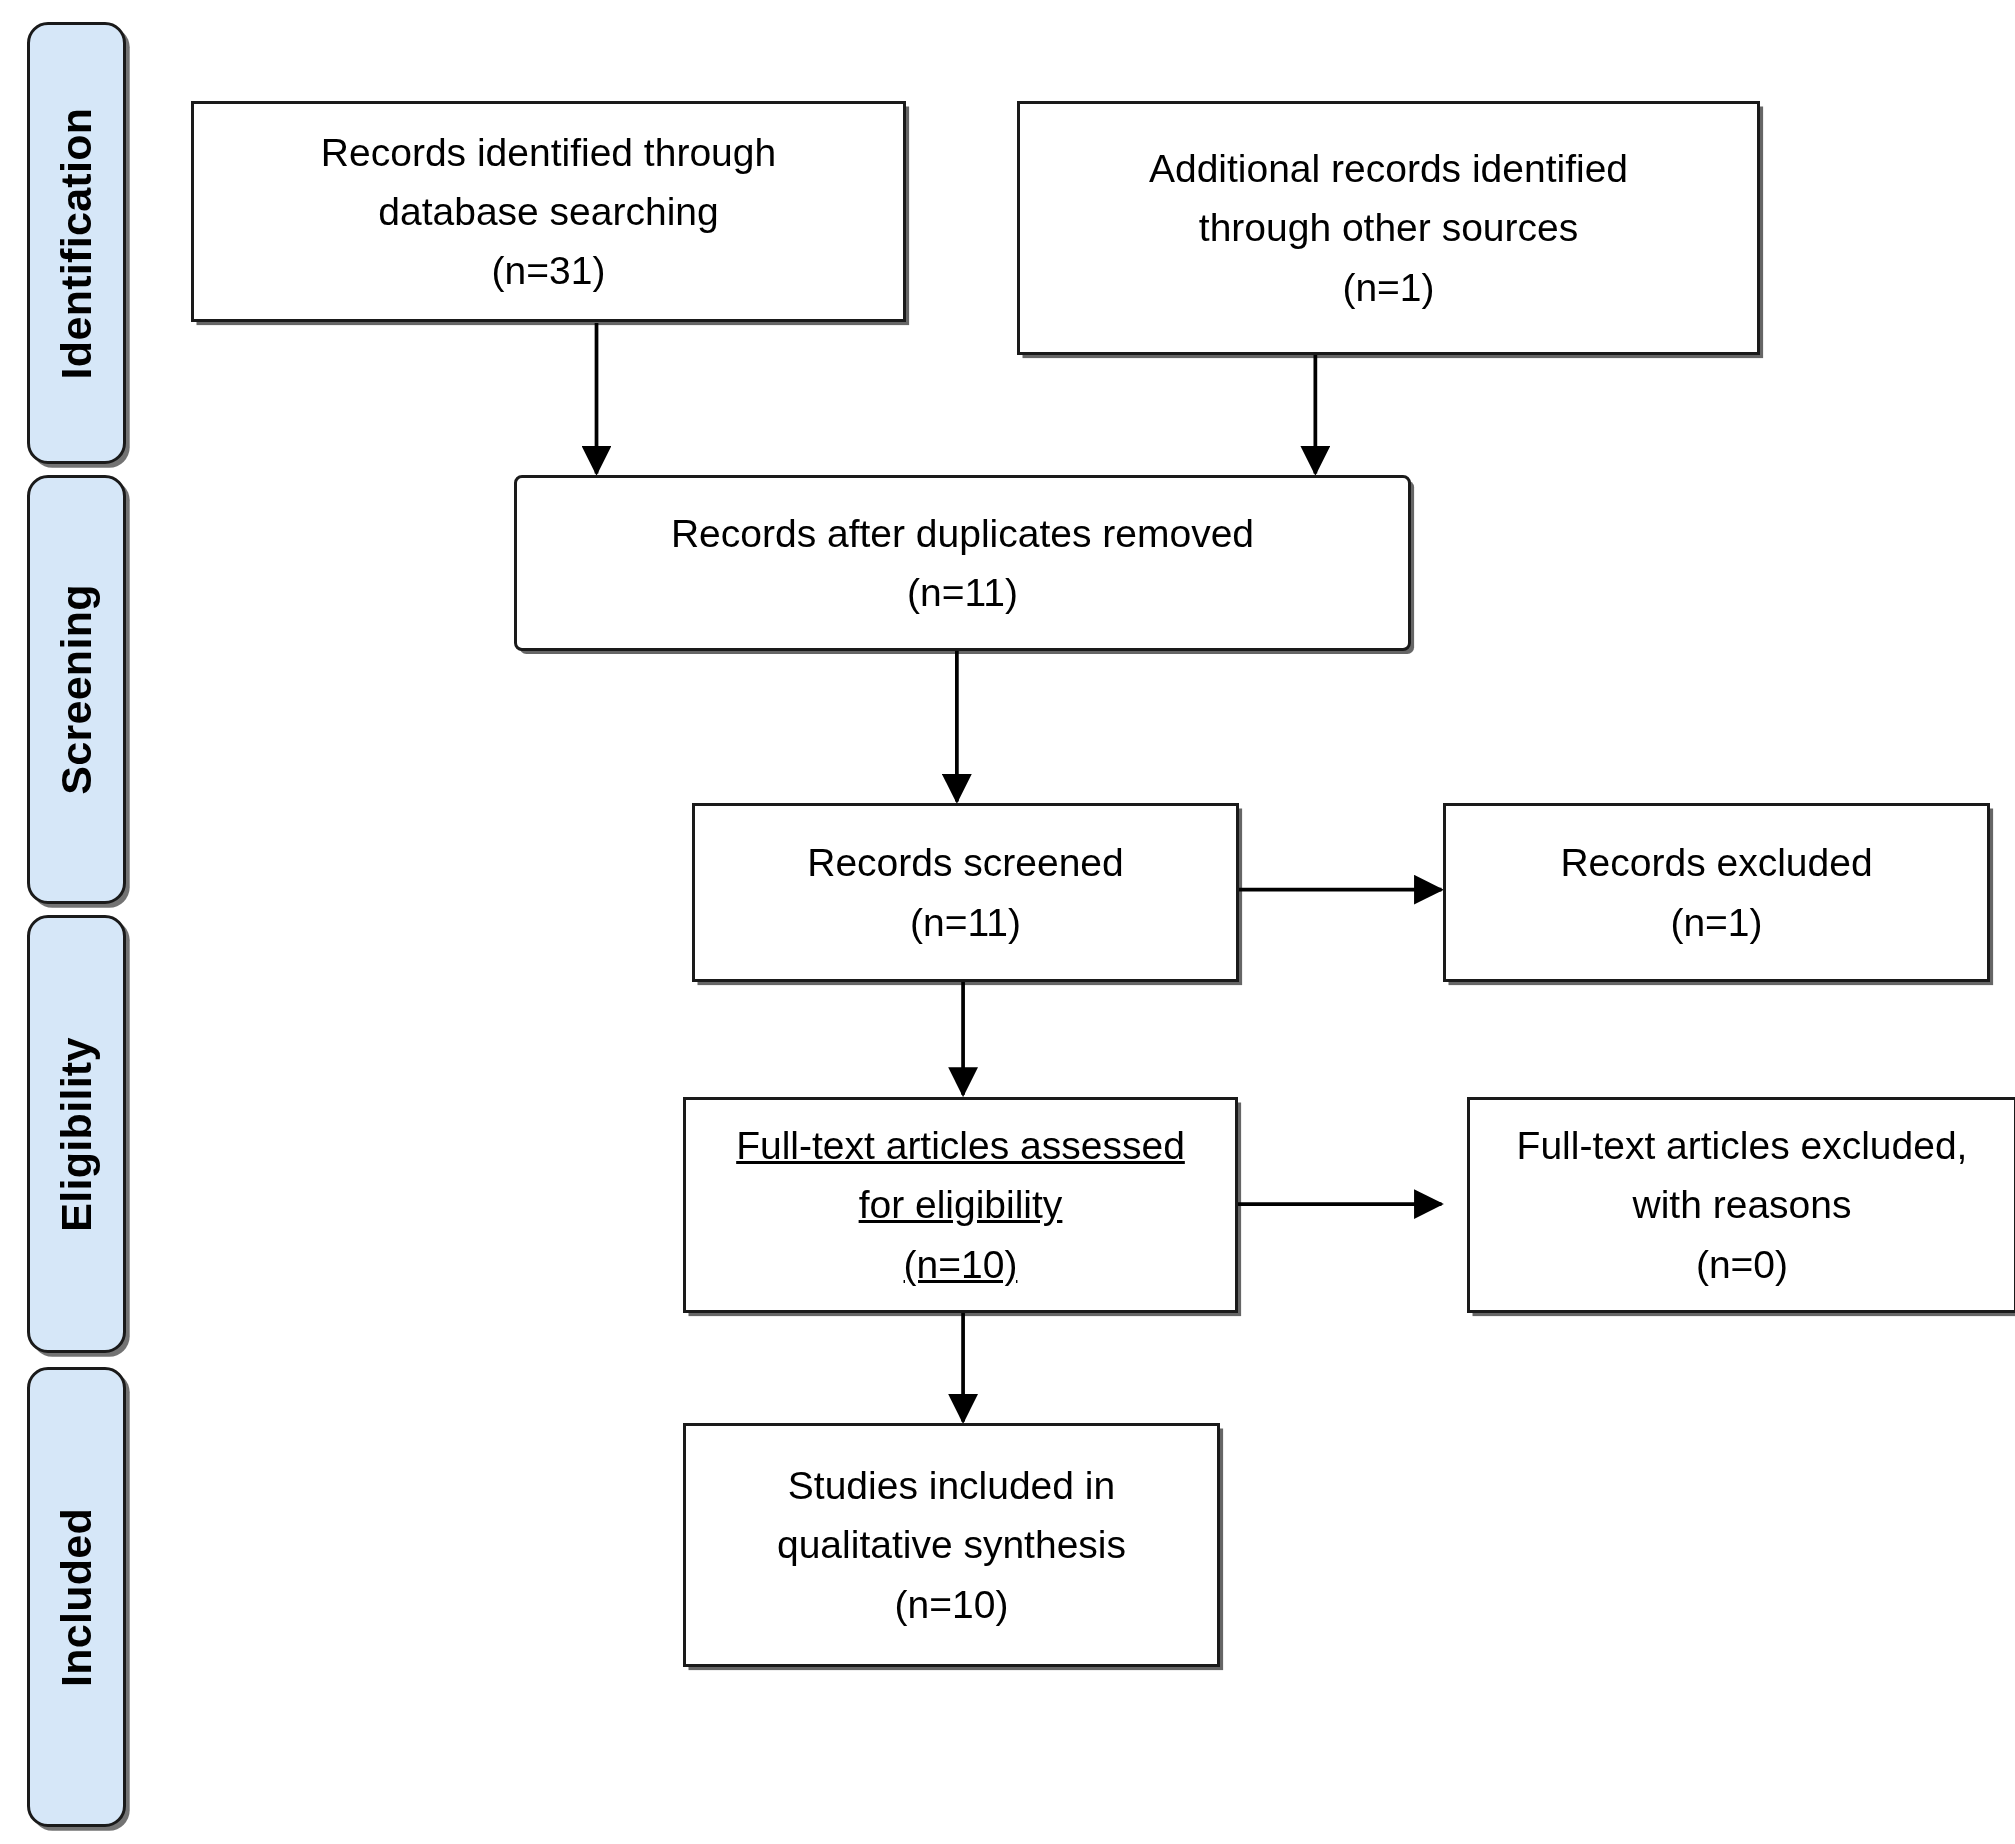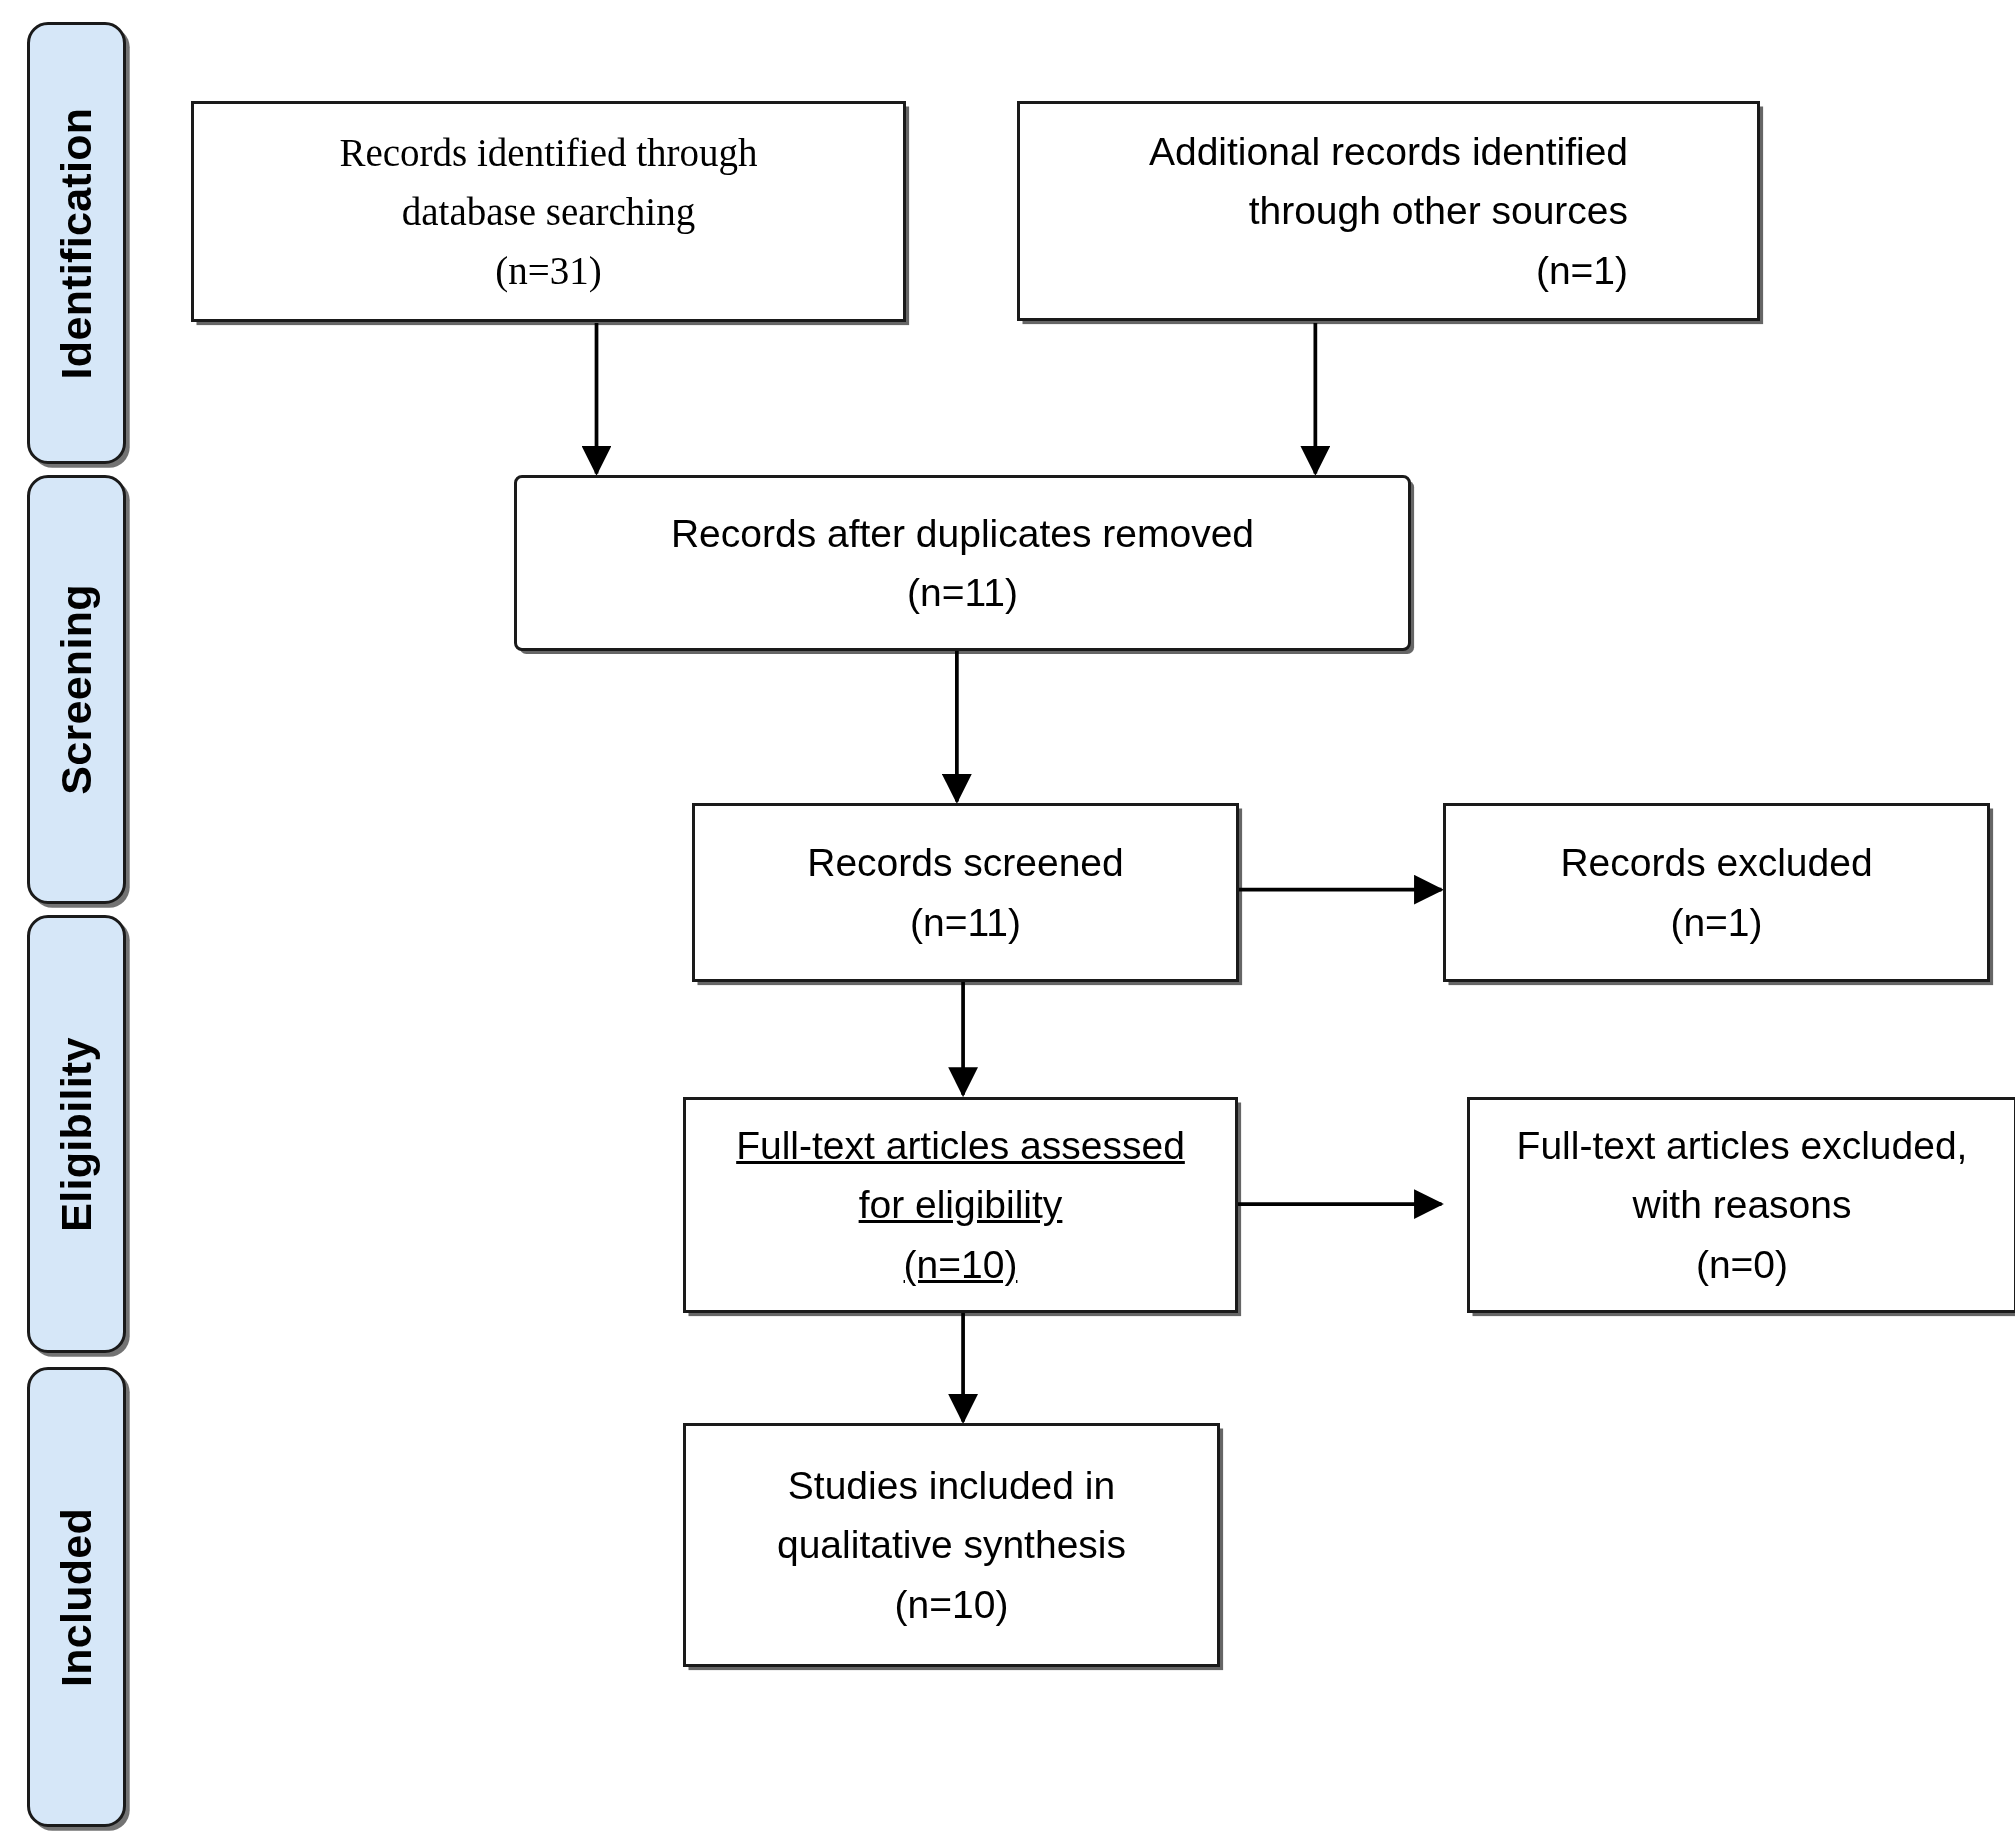--- a/index.html
+++ b/index.html
@@ -104,27 +104,27 @@
   </div>
 
   <div class="stage-bar" style="left:27px; top:915px; width:99px; height:438px;">
     <span class="stage-label">Eligibility</span>
   </div>
 
   <div class="stage-bar" style="left:27px; top:1367px; width:99px; height:460px;">
     <span class="stage-label">Included</span>
   </div>
 
-  <div class="flow-box" style="left:191px; top:101px; width:715px; height:221px;font-family:Liberation Serif, serif;">
+  <div class="flow-box" style="left:191px; top:101px; width:715px; height:221px;">
     <span class="box-text">Records identified through
 database searching
 (n=31)</span>
   </div>
 
-  <div class="flow-box" style="left:1017px; top:101px; width:743px; height:220px;text-align:right;">
+  <div class="flow-box" style="left:1017px; top:101px; width:743px; height:254px;">
     <span class="box-text">Additional records identified
 through other sources
 (n=1)</span>
   </div>
 
   <div class="flow-box" style="left:514px; top:475px; width:897px; height:176px;border-radius:8px;">
     <span class="box-text">Records after duplicates removed
 (n=11)</span>
   </div>
 

